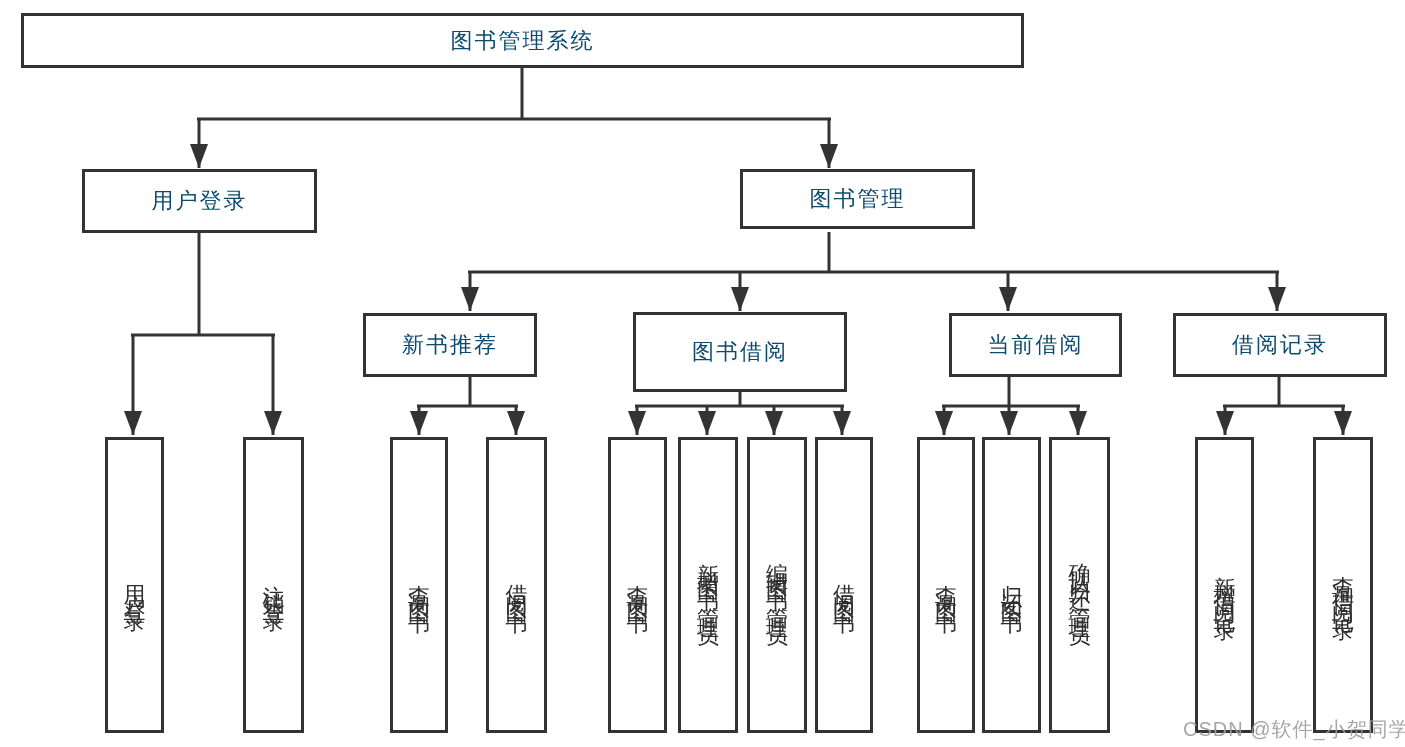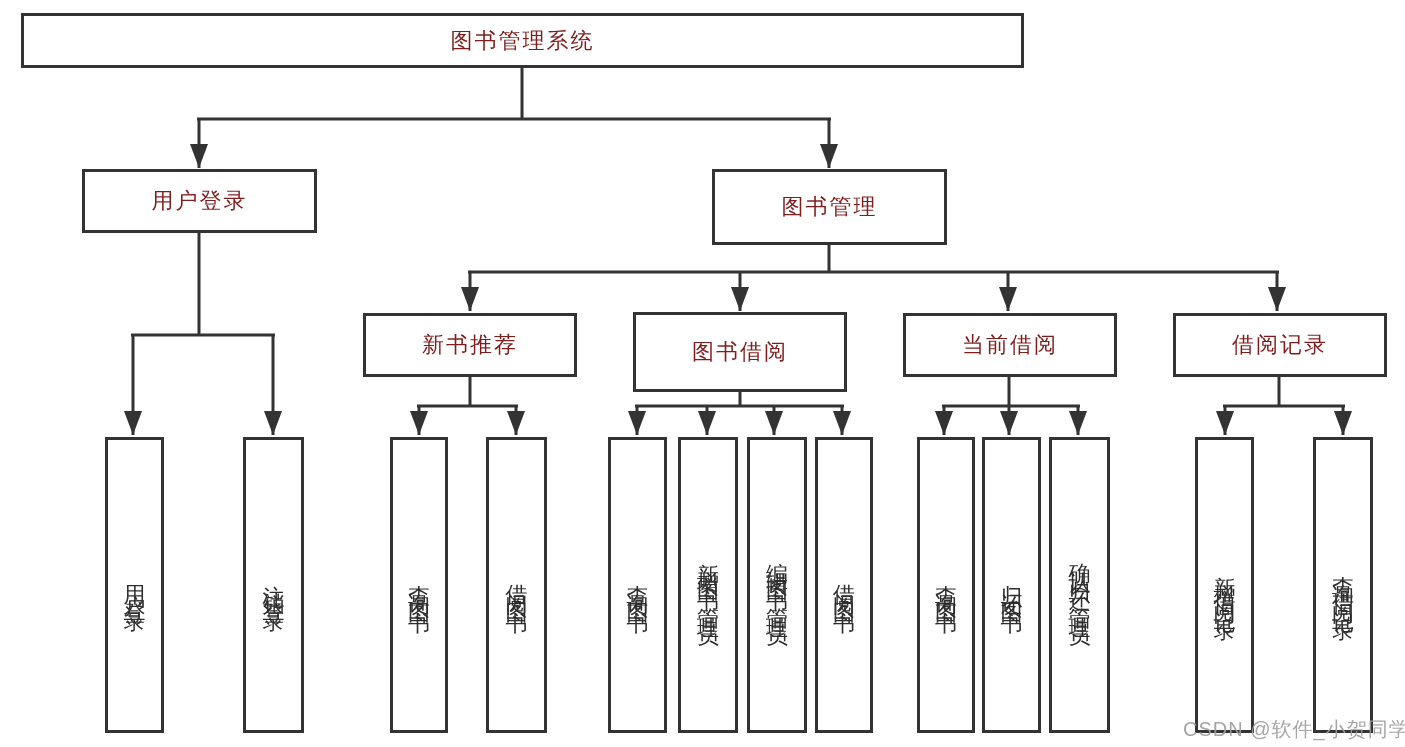--- a/index.html
+++ b/index.html
@@ -15,21 +15,21 @@
   .hbox{
     position:absolute;
     box-sizing:border-box;
     border:3px solid #333333;
     background:#ffffff;
     display:flex;align-items:center;justify-content:center;
   }
   .lbl{
     font-size:22px;
     letter-spacing:2px;
-    color:#7f1d1d;
+    color:#0c4a6e;
     white-space:nowrap;
   }
   .vbox{
     position:absolute;
     box-sizing:border-box;
     border:3px solid #333333;
     background:#ffffff;
     display:flex;align-items:center;justify-content:center;
   }
   .vlbl{
@@ -118,31 +118,31 @@
     </g>
   </svg>
 
   <div class="hbox" style="left:21px;top:13px;width:1003px;height:55px">
     <span class="lbl">图书管理系统</span>
   </div>
 
   <div class="hbox" style="left:82px;top:169px;width:235px;height:64px">
     <span class="lbl">用户登录</span>
   </div>
-  <div class="hbox" style="left:712px;top:169px;width:235px;height:76px">
+  <div class="hbox" style="left:740px;top:169px;width:235px;height:60px">
     <span class="lbl">图书管理</span>
   </div>
 
-  <div class="hbox" style="left:363px;top:313px;width:214px;height:64px">
+  <div class="hbox" style="left:363px;top:313px;width:174px;height:64px">
     <span class="lbl">新书推荐</span>
   </div>
   <div class="hbox" style="left:633px;top:312px;width:214px;height:80px">
     <span class="lbl">图书借阅</span>
   </div>
-  <div class="hbox" style="left:903px;top:313px;width:214px;height:64px">
+  <div class="hbox" style="left:949px;top:313px;width:173px;height:64px">
     <span class="lbl">当前借阅</span>
   </div>
   <div class="hbox" style="left:1173px;top:313px;width:214px;height:64px">
     <span class="lbl">借阅记录</span>
   </div>
 
   <div class="vbox" style="left:105px;top:437px;width:59px;height:296px">
     <span class="vlbl">用户登录</span>
   </div>
   <div class="vbox" style="left:243px;top:437px;width:61px;height:296px">

